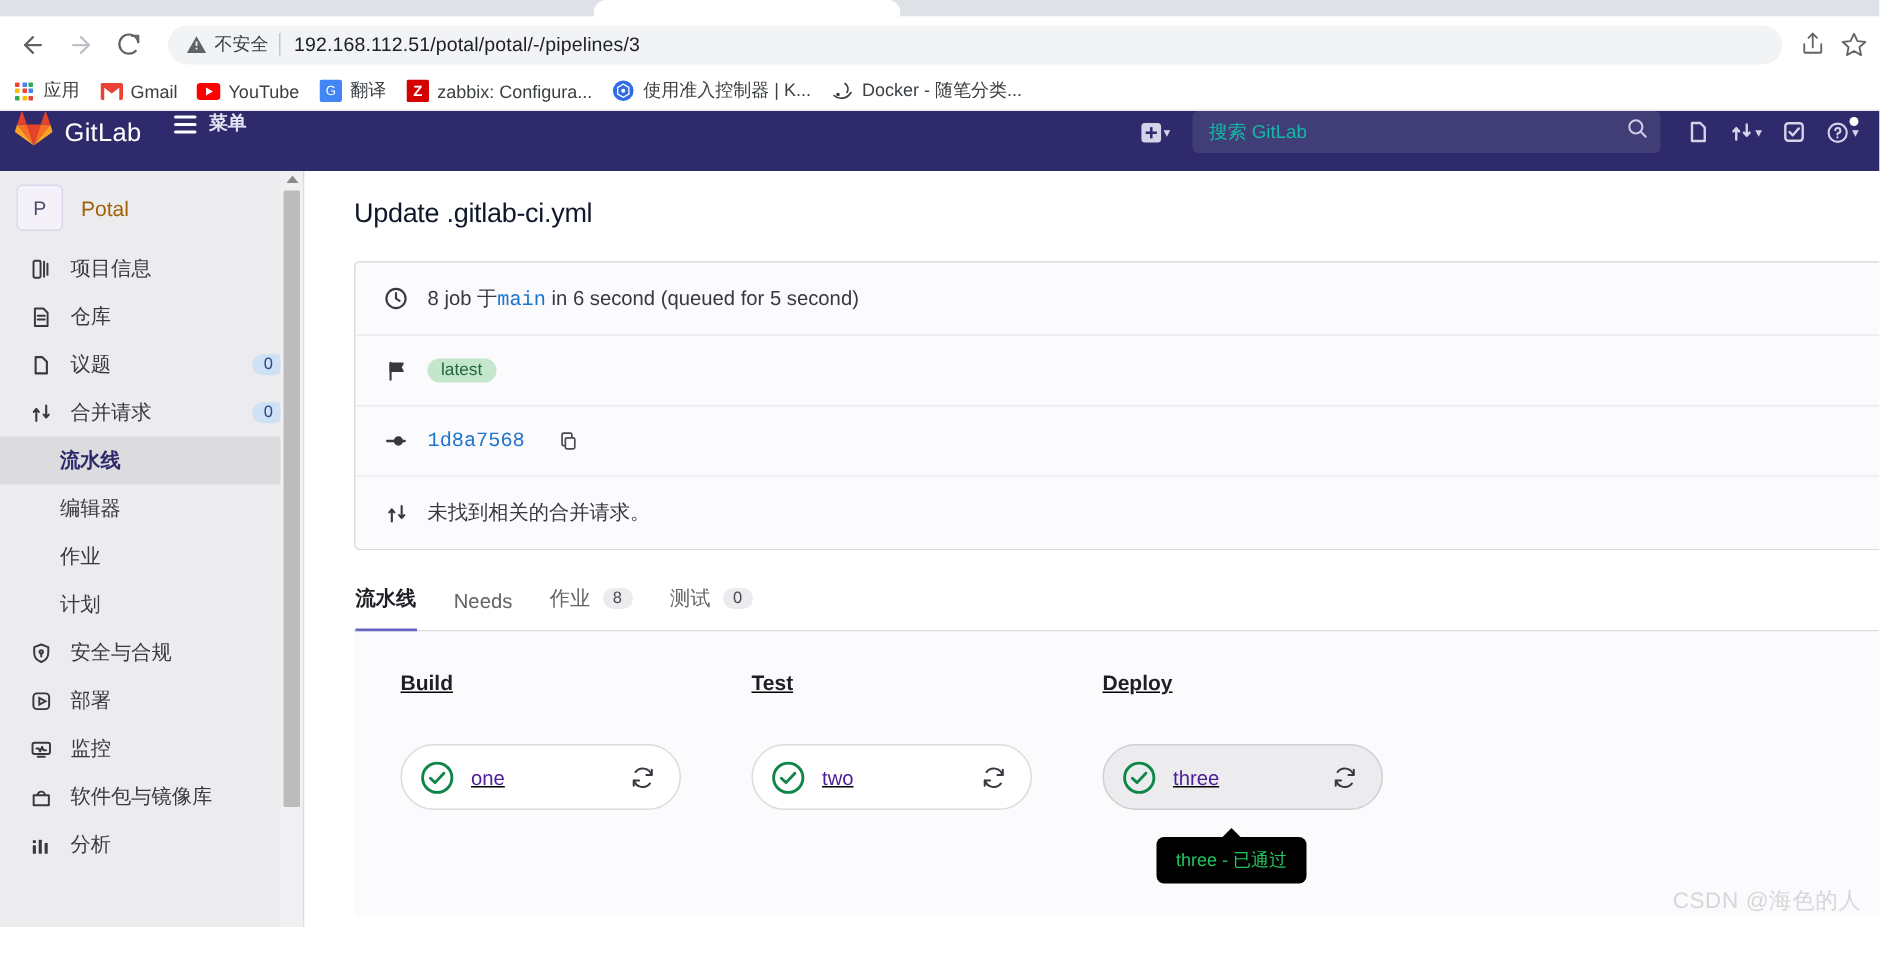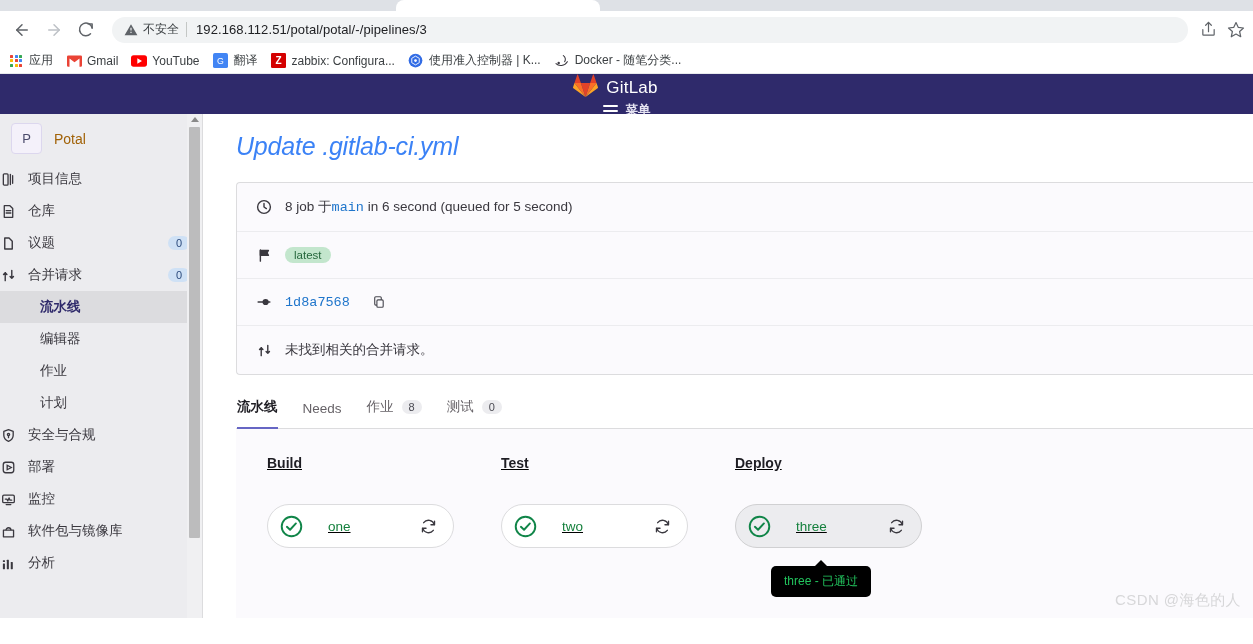--- a/index.html
+++ b/index.html
@@ -49,22 +49,22 @@
     padding: 0 8px; gap: 13px; font-size: 12px; color: #3c4043;
     border-bottom: 1px solid #e8eaed;
   }
   .bm { display: flex; align-items: center; gap: 5px; white-space: nowrap; }
   .bm-ico { width: 16px; height: 16px; display: inline-flex; align-items: center; justify-content: center; flex: none;}
   .grid-ico { display: grid; grid-template-columns: repeat(3,3px); grid-template-rows: repeat(3,3px); gap: 1.5px; }
   .grid-ico i { display: block; width: 3px; height: 3px; border-radius: .5px; }
 
   
   .gl-top {
-    height: 40px; background: #2f2a6b; display: flex; align-items: center;
-    padding: 0 10px; color: #fff; flex-direction: column;
+    height: 40px; background: #2f2a6b; display: flex; align-items: flex-start;
+    padding: 0 10px; color: #fff;
   }
   .gl-logo-wrap { display: flex; align-items: center; gap: 8px; margin-right: 22px; }
   .gl-brand { font-size: 17px; font-weight: 400; letter-spacing: .2px; color: #fff; }
   .gl-menu { display: flex; align-items: center; gap: 8px; font-size: 12.5px; font-weight: bold; color: #e6e4f2; }
   .hamburger { display: inline-flex; flex-direction: column; gap: 3px; }
   .hamburger i { display: block; width: 15px; height: 2px; background: #fff; border-radius: 1px; }
   .gl-top-right { margin-left: auto; display: flex; align-items: center; gap: 2px; }
   .gl-icon-btn {
     width: 30px; height: 28px; display: flex; align-items: center; justify-content: center;
     color: #d6d2ea; position: relative;
@@ -88,21 +88,21 @@
   .proj-head { display: flex; align-items: center; gap: 12px; padding: 9px 10px 9px 11px; }
   .proj-avatar {
     width: 31px; height: 31px; border-radius: 4px; background: #f4f1fa;
     border: 1px solid #dcd7ee; color: #4b4b6b; font-size: 13px;
     display: flex; align-items: center; justify-content: center;
   }
   .proj-name { font-size: 14px; color: #a16207; font-weight: 400; }
   .nav-list { list-style: none; }
   .nav-item {
     display: flex; align-items: center; gap: 12px;
-    padding: 7px 12px 7px 0; font-size: 13.5px; color: #3a383f;
+    padding: 7px 12px 7px 19px; font-size: 13.5px; color: #3a383f;
     position: relative;
   }
   .nav-item .ico { width: 16px; height: 16px; display: inline-flex; align-items: center; justify-content: center; flex: none; color: #3a383f;}
   .nav-item .cnt {
     margin-left: auto; background: #cfe1f5; color: #2c4b7d; font-size: 11px;
     border-radius: 9px; padding: 1px 8px; min-width: 22px; text-align: center;
   }
   .nav-sub {
     padding: 7px 12px 7px 40px; font-size: 13.5px; color: #3a383f;
   }
@@ -116,21 +116,21 @@
     width: 0; height: 0; border-left: 4px solid transparent; border-right: 4px solid transparent;
     border-bottom: 5px solid #8a8a8a;
   }
   .sb-scroll .thumb {
     position: absolute; top: 13px; left: 2px; width: 11px; height: 411px;
     background: #bcbcbd; border-radius: 1px;
   }
 
   
   .main { flex: 1; background: #fff; padding: 18px 0 0 33px; overflow: hidden; position: relative; }
-  h1.title { font-size: 25px; font-weight: 400; color: #3b82f6; letter-spacing: -.2px; font-style: italic; }
+  h1.title { font-size: 18px; font-weight: 400; color: #0f172a; letter-spacing: -.2px; }
 
   .info-card {
     margin-top: 21px; border: 1px solid #dcdcde; border-right: none;
     border-radius: 4px 0 0 4px; background: #fbfafd; width: 1030px;
   }
   .info-row {
     display: flex; align-items: center; gap: 13px;
     padding: 15px 0 15px 19px; border-bottom: 1px solid #ececef;
     font-size: 13.5px; color: #3a383f;
   }
@@ -167,21 +167,21 @@
   }
   .stage { position: absolute; top: 26px; text-decoration: underline; }
   .stage-title { font-size: 14px; color: #1f1e24; font-weight: bold; margin-bottom: 33px; }
   .job-pill {
     width: 187px; height: 44px; border: 1px solid #dcdcde; border-radius: 22px;
     background: #fff; display: flex; align-items: center; padding: 0 10px 0 12px;
     position: relative;
   }
   .job-pill.hovered { background: #ececef; border-color: #d0d0d2; }
   .job-status { width: 23px; height: 23px; flex: none; }
-  .job-name { font-size: 13.5px; color: #15803d; margin-left: 25px; }
+  .job-name { font-size: 13.5px; color: #4c1d95; margin-left: 11px; }
   .retry-btn {
     margin-left: auto; width: 29px; height: 29px; border-radius: 50%;
     display: flex; align-items: center; justify-content: center; color: #3a383f;
   }
 
   .tooltip {
     position: absolute; background: #000; color: #22c55e; font-size: 12px;
     padding: 7px 13px; border-radius: 5px; white-space: nowrap;
   }
   .tooltip .arrow-up {

